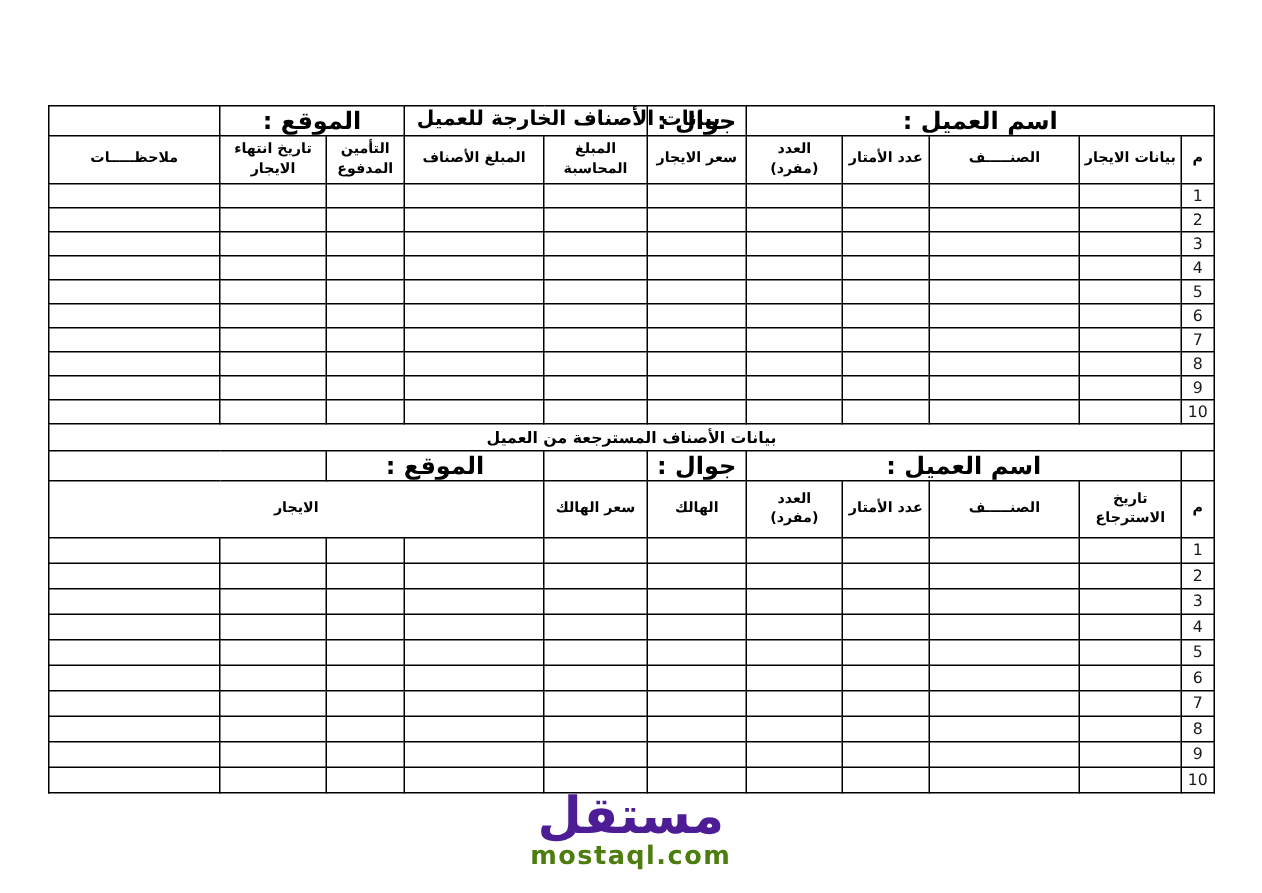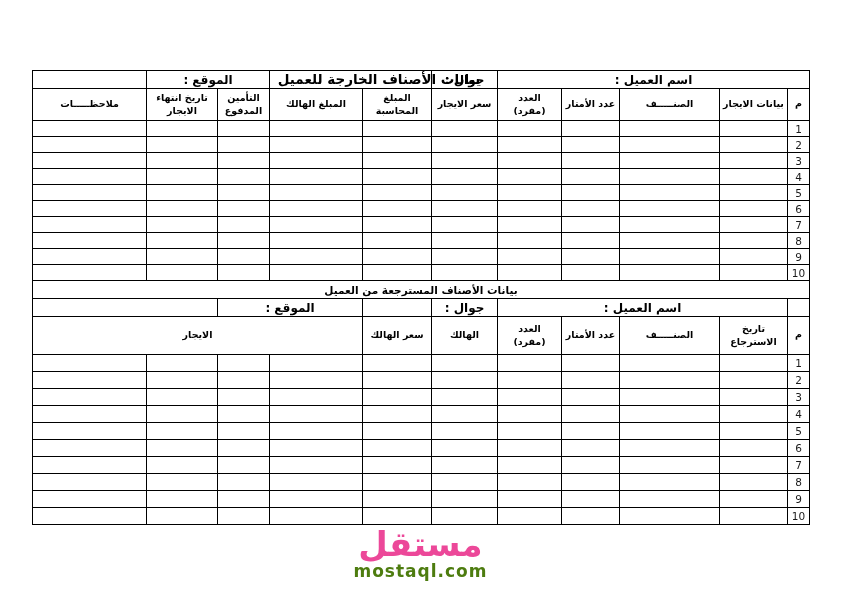--- a/index.html
+++ b/index.html
@@ -41,21 +41,21 @@
     vertical-align: middle;
     overflow: hidden;
   }
   th.col-head {
     font-size: 9.5px;
     font-weight: bold;
     text-align: center;
     line-height: 1.3;
   }
   td.info-label {
-    font-size: 12px;
+    font-size: 16px;
     font-weight: bold;
     white-space: nowrap;
   }
   td.align-right { text-align: center; }
   td.align-center { text-align: center; }
   tr.info-row { height: 18px; }
   tr.header-row-1 { height: 32px; }
   tr.header-row-2 { height: 38px; }
   tr.title-row { height: 18px; padding-left: 31px; }
   td.section-title {
@@ -76,21 +76,21 @@
     top: 527px;
     left: 0;
     width: 841px;
     text-align: center;
     line-height: 1;
     user-select: none;
   }
   .watermark .wm-logo {
     font-size: 34px;
     font-weight: bold;
-    color: #ec4899;
+    color: #4c1d95;
     direction: rtl;
   }
   .watermark .wm-site {
     font-size: 17px;
     font-weight: bold;
     color: #4d7c0f;
     letter-spacing: 1px;
     direction: ltr;
     margin-top: 2px;
   }
@@ -124,21 +124,21 @@
     <td></td>
   </tr>
   <tr class="header-row-1">
     <th class="col-head">م</th>
     <th class="col-head">بيانات الايجار</th>
     <th class="col-head">الصنـــــف</th>
     <th class="col-head">عدد الأمتار</th>
     <th class="col-head">العدد (مفرد)</th>
     <th class="col-head">سعر الايجار</th>
     <th class="col-head">المبلغ المحاسبة</th>
-    <th class="col-head">المبلغ الهالك</th>
+    <th class="col-head">المبلغ الأصناف</th>
     <th class="col-head">التأمين المدفوع</th>
     <th class="col-head">تاريخ انتهاء الايجار</th>
     <th class="col-head">ملاحظـــــات</th>
   </tr>
   </tbody>
     <tbody>
       <tr class="data-row-s1">
         <td class="num-cell">1</td>
         <td></td>
         <td></td>

